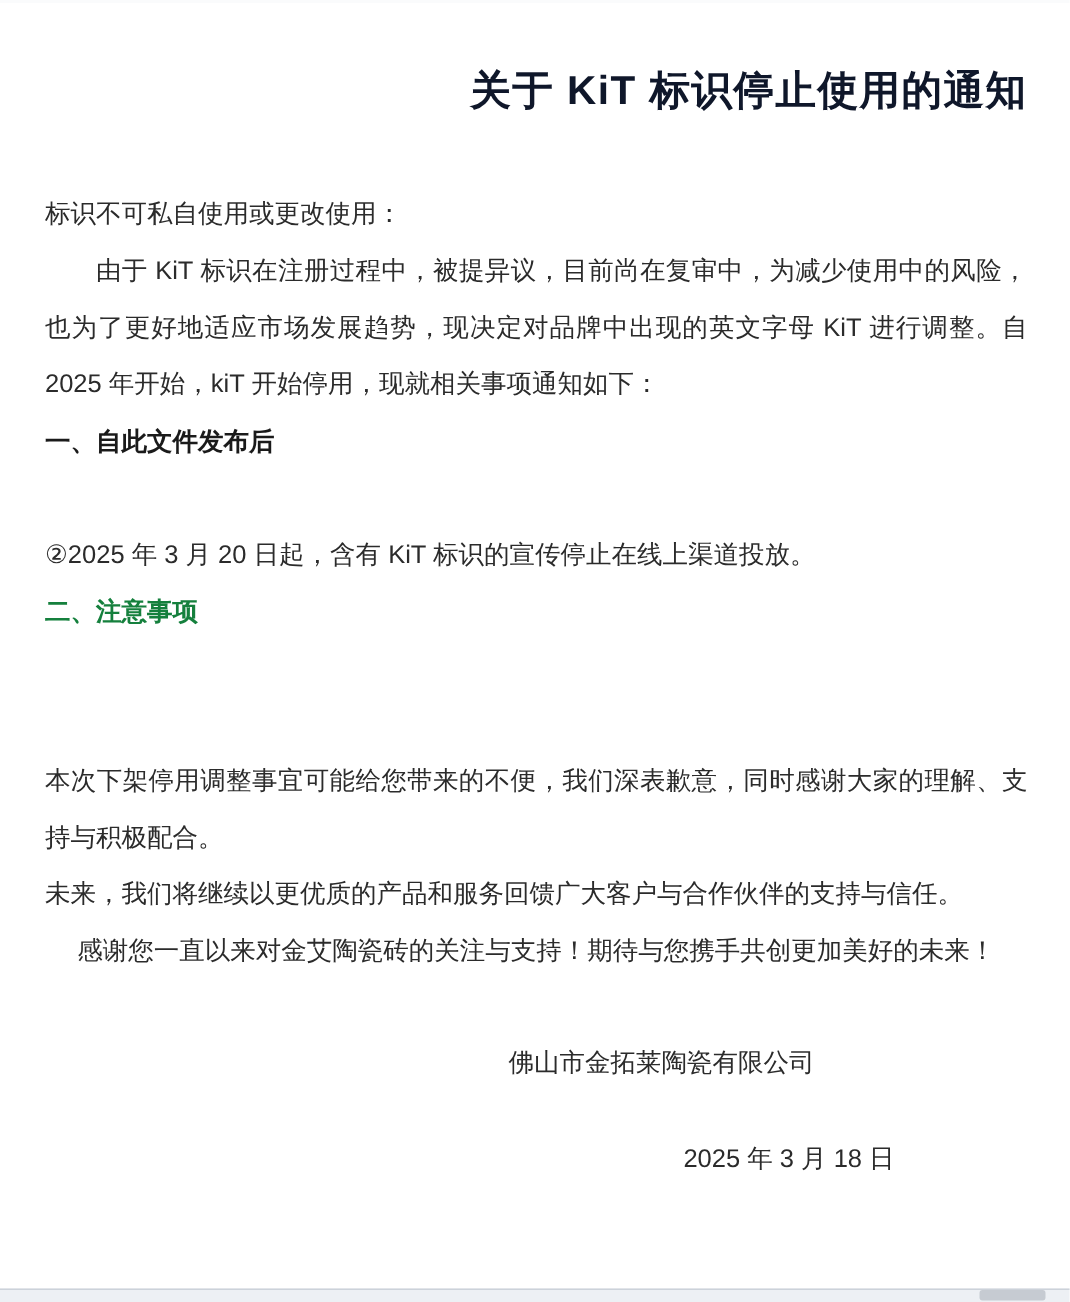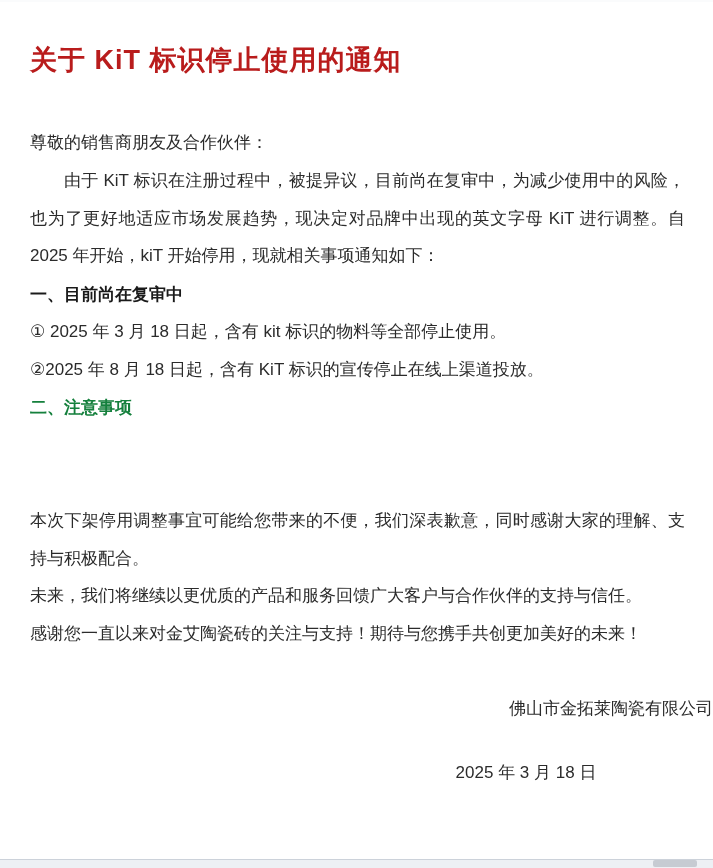--- a/index.html
+++ b/index.html
@@ -19,47 +19,47 @@
   }
   .block {
     position: absolute;
     left: 30px;
     right: 28px;
     font-size: 17px;
     line-height: 37.5px;
   }
   .title {
     top: 42px;
-    text-align: left;
+    text-align: right;
     font-size: 27px;
     line-height: 36px;
     font-weight: bold;
-    color: #b91c1c;
+    color: #0f172a;
     letter-spacing: 1px;
   }
   .salutation { top: 124px; }
   .intro {
     top: 162px;
     text-indent: 2em;
     text-align: justify;
   }
   .heading1 { top: 276px; font-weight: bold; color: #1a1a1a; }
   .item1 { top: 313px; }
   .item2 { top: 351px; }
   .heading2 { top: 389px; font-weight: bold; color: #15803d; }
   .para1 { top: 426px; text-align: justify; }
   .para2 { top: 502px; text-align: justify; }
   .para3 { top: 577px; }
-  .para4 { top: 615px; }
+  .para4 { top: 615px; text-align: center; }
   .sig-company {
     top: 690px;
     left: 339px;
     right: 0;
     width: 374px;
-    text-align: right;
+    text-align: left;
   }
   .sig-date {
     top: 754px;
     left: 339px;
     right: 0;
     width: 374px;
     text-align: center;
   }
   .top-edge {
     position: absolute;
@@ -86,29 +86,28 @@
 </style>
 </head>
 <body>
 
 <div class="page">
 
   <div class="top-edge"></div>
 
   <h1 class="block title">关于 KiT 标识停止使用的通知</h1>
 
-  <div class="block salutation">尊敬的销售商朋友及合作伙伴：</div>
+  <div class="block salutation">标识不可私自使用或更改使用：</div>
 
   <div class="block intro">由于 KiT 标识在注册过程中，被提异议，目前尚在复审中，为减少使用中的风险，也为了更好地适应市场发展趋势，现决定对品牌中出现的英文字母 KiT 进行调整。自 2025 年开始，kiT 开始停用，现就相关事项通知如下：</div>
 
-  <div class="block heading1">一、目前尚在复审中</div>
+  <div class="block heading1">一、自此文件发布后</div>
 
-  <div class="block item1">① 2025 年 3 月 18 日起，含有 kit 标识的物料等全部停止使用。</div>
 
-  <div class="block item2">②2025 年 8 月 18 日起，含有 KiT 标识的宣传停止在线上渠道投放。</div>
+  <div class="block item2">②2025 年 3 月 20 日起，含有 KiT 标识的宣传停止在线上渠道投放。</div>
 
   <div class="block heading2">二、注意事项</div>
 
 
   <div class="block para2">本次下架停用调整事宜可能给您带来的不便，我们深表歉意，同时感谢大家的理解、支持与积极配合。</div>
 
   <div class="block para3">未来，我们将继续以更优质的产品和服务回馈广大客户与合作伙伴的支持与信任。</div>
 
   <div class="block para4">感谢您一直以来对金艾陶瓷砖的关注与支持！期待与您携手共创更加美好的未来！</div>
 

